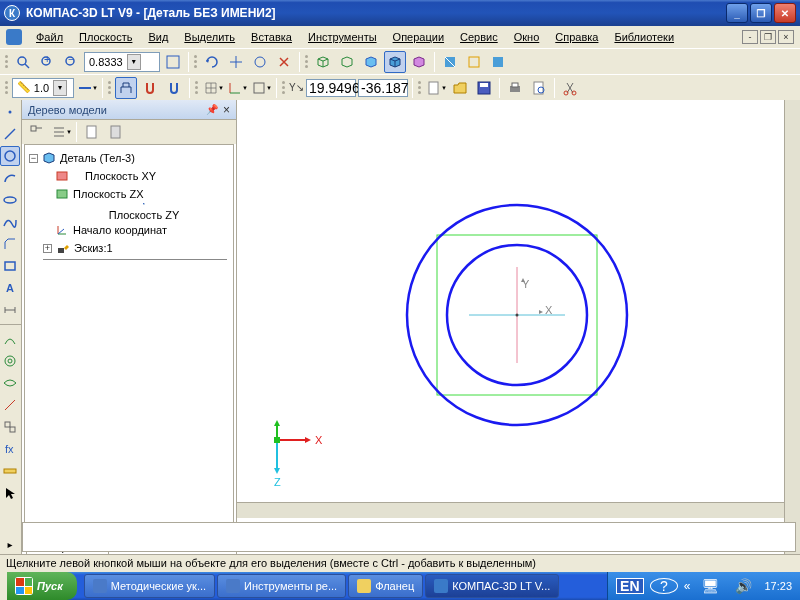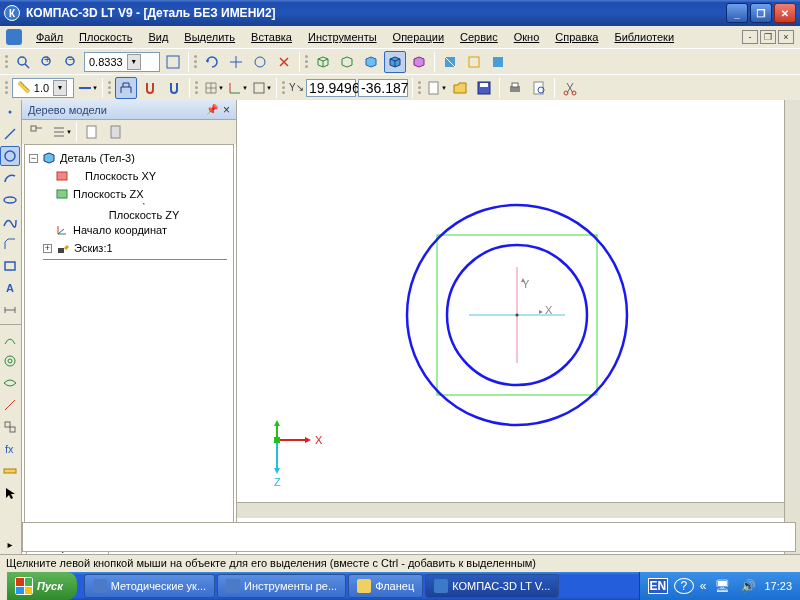--- a/index.html
+++ b/index.html
@@ -49,21 +49,21 @@
 .statusbar { position:absolute; bottom:28px; left:0; right:0; height:18px; background:#ece9d8; border-top:1px solid #aca899; padding:2px 6px; font-size:11px; color:#000; }
 .taskbar { position:absolute; bottom:0; left:0; right:0; height:28px; background:linear-gradient(#3e8cde,#245edb 10%,#245edb 90%,#1a4bb0); display:flex; align-items:center;margin-left:7px; }
 .taskbar .start { height:28px; background:linear-gradient(#5fb45a,#2e8a2a); border-radius:0 10px 10px 0; padding:0 14px 0 8px; display:flex; align-items:center; gap:4px; color:#fff; font-weight:bold; font-style:italic; font-size:13px; }
 .taskbar .start .sicon { width:18px; height:18px; background:#fff; border-radius:3px; display:grid; grid-template:1fr 1fr/1fr 1fr; gap:1px; padding:1px; }
 .taskbar .start .sicon span:nth-child(1){background:#dc3912;} .taskbar .start .sicon span:nth-child(2){background:#4caf50;}
 .taskbar .start .sicon span:nth-child(3){background:#2196f3;} .taskbar .start .sicon span:nth-child(4){background:#ffc107;}
 .taskbar .task-item { height:24px; margin:0 1px; background:linear-gradient(#5a8ee0,#3a6ecc); border:1px solid #2a4f9a; border-radius:3px; padding:0 8px; display:flex; align-items:center; gap:4px; color:#fff; font-size:11px; max-width:140px; overflow:hidden; white-space:nowrap;text-align:center; }
 .taskbar .task-item.active { background:linear-gradient(#2a5cbf,#1c4096); }
 .taskbar .task-item .ticon { width:14px; height:14px; background:#fff; border-radius:2px; }
 .taskbar .tray { margin-left:auto; height:28px; background:linear-gradient(#3a8fe8,#1a6fd0); border-left:1px solid #0a4890; padding:0 8px; display:flex; align-items:center; gap:6px; color:#fff; font-size:11px; }
-.taskbar .tray .tray-icon { width:20px; height:16px; display:flex; align-items:center; justify-content:center; font-size:12px; }
+.taskbar .tray .tray-icon { width:28px; height:16px; display:flex; align-items:center; justify-content:center; font-size:14px; }
 .tray .arrows { font-size:12px; }
 </style>
 </head>
 <body>
 
 <div class="titlebar">
   <div class="app-icon">К</div>
   <div class="title">КОМПАС-3D LT V9 - [Деталь БЕЗ ИМЕНИ2]</div>
   <div class="win-btns">
     <div class="win-btn">_</div>

